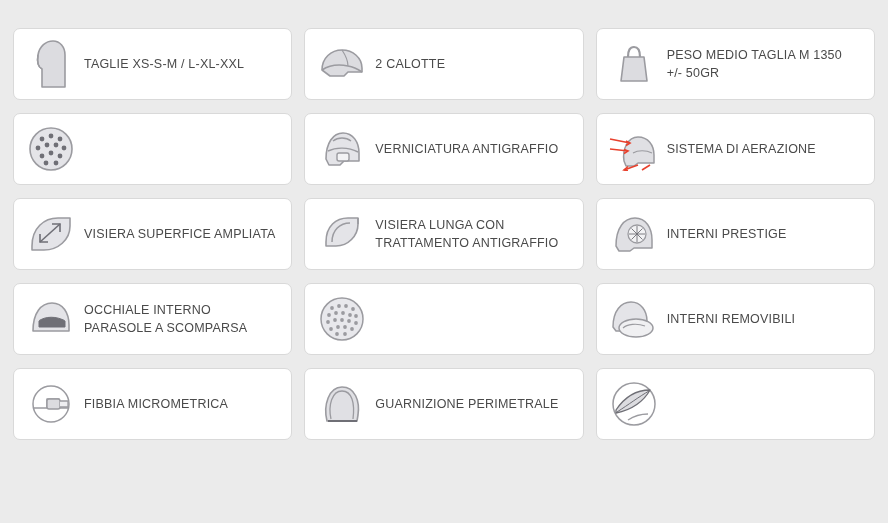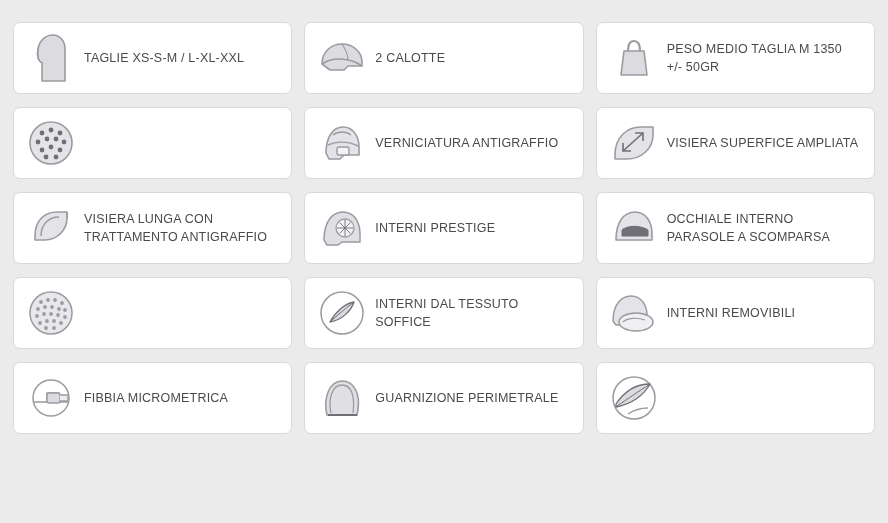--- a/index.html
+++ b/index.html
@@ -10,21 +10,21 @@
     width: 888px;
     height: 523px;
     background: #ebebeb;
     font-family: "Liberation Sans", sans-serif;
     overflow: hidden;
   }
   #grid {
     display: grid;
     grid-template-columns: 1fr 1fr 1fr;
     gap: 13px 12px;
-    padding: 22px 13px;
+    padding: 28px 13px;
     box-sizing: border-box;
     align-content: start;
   }
   .feature-card {
     background: #ffffff;
     border: 1px solid #d9d9d9;
     border-radius: 7px;
     display: flex;
     align-items: center;
     padding: 8px 10px;
@@ -109,20 +109,38 @@
     <div class="feature-card">
       <span class="icon-wrap">
         <svg width="48" height="44" viewBox="0 0 48 44">
         <path d="M8 32 C8 16 15 6 25 6 C35 6 41 15 41 26 L41 34 L26 34 L22 38 L11 38 Z" fill="#e4e4e8" stroke="#9b9ba0" stroke-width="1.6" stroke-linejoin="round"></path>
         <path d="M15 14 C20 10 28 10 33 14" fill="none" stroke="#9b9ba0" stroke-width="1.4"></path>
         <path d="M10 24 C18 20 30 20 40 25" fill="none" stroke="#9b9ba0" stroke-width="1.4"></path>
         <rect x="19" y="26" width="12" height="8" rx="2" fill="#f3f3f5" stroke="#9b9ba0" stroke-width="1.4"></rect>
       </svg>
       </span>
       <span class="feature-label">VERNICIATURA ANTIGRAFFIO</span>
+    </div>
+    <div class="feature-card">
+      <span class="icon-wrap">
+        <svg width="52" height="44" viewBox="0 0 52 44">
+        <path d="M16 34 C14 22 20 10 30 10 C40 10 46 18 46 28 L46 36 L30 36 L26 39 L18 39 Z" fill="#e0e0e4" stroke="#9b9ba0" stroke-width="1.5" stroke-linejoin="round"></path>
+        <path d="M25 26 C30 23 38 23 44 26" fill="none" stroke="#9b9ba0" stroke-width="1.2"></path>
+        <g stroke="#e8412d" stroke-width="1.6" fill="none">
+          <path d="M2 12 L22 16"></path>
+            <path d="M18 14 L22 16 L18 18.5"></path>
+          <path d="M2 22 L20 24"></path>
+            <path d="M16 22.5 L20 24 L16 26.5"></path>
+          <path d="M30 38 L16 43"></path>
+            <path d="M20 39.5 L16 43 L20 43.5"></path>
+          <path d="M42 38 L34 43"></path>
+        </g>
+      </svg>
+      </span>
+      <span class="feature-label">SISTEMA DI AERAZIONE</span>
     </div>
     <div class="feature-card">
       <span class="icon-wrap">
         <svg width="50" height="44" viewBox="0 0 50 44">
         <path d="M6 34 C6 16 18 6 32 6 L44 6 L44 14 C44 28 32 38 18 38 L6 38 Z" fill="#e4e4e8" stroke="#9b9ba0" stroke-width="1.6" stroke-linejoin="round"></path>
         <g stroke="#6f6f76" stroke-width="1.6" fill="none">
           <path d="M14 30 L34 12"></path>
             <path d="M26 12 L34 12 L34 20"></path>
           <path d="M14 22 L14 30 L22 30"></path>
         </g>
@@ -188,30 +206,20 @@
             <circle cx="27" cy="32" r="1.9"></circle>
             <circle cx="34" cy="34" r="1.9"></circle>
           <circle cx="19" cy="39" r="1.9"></circle>
             <circle cx="27" cy="39" r="1.9"></circle>
         </g>
       </svg>
       </span>
     </div>
     <div class="feature-card">
       <span class="icon-wrap">
-        <svg width="48" height="48" viewBox="0 0 48 48">
-        <circle cx="24" cy="24" r="21" fill="#ffffff" stroke="#9b9ba0" stroke-width="1.5"></circle>
-        <path d="M12 33 C18 22 28 14 36 13 C33 22 24 31 12 33 Z" fill="#dcdce0" stroke="#6f6f76" stroke-width="1.3" stroke-linejoin="round"></path>
-        <path d="M13 32 C21 25 29 18 35 14" fill="none" stroke="#6f6f76" stroke-width="1"></path>
-      </svg>
-      </span>
-      <span class="feature-label">INTERNI DAL TESSUTO SOFFICE</span>
-    </div>
-    <div class="feature-card">
-      <span class="icon-wrap">
         <svg width="50" height="44" viewBox="0 0 50 44">
         <path d="M4 30 C4 14 12 5 22 5 C32 5 38 14 38 24 L38 31 L20 31 L16 34 L7 34 Z" fill="#e4e4e8" stroke="#9b9ba0" stroke-width="1.5" stroke-linejoin="round"></path>
         <ellipse cx="27" cy="31" rx="17" ry="9" fill="#f0f0f2" stroke="#9b9ba0" stroke-width="1.5"></ellipse>
         <path d="M14 31 C18 27 28 26 36 29" fill="none" stroke="#9b9ba0" stroke-width="1.1"></path>
       </svg>
       </span>
       <span class="feature-label">INTERNI REMOVIBILI</span>
     </div>
     <div class="feature-card">
       <span class="icon-wrap">

